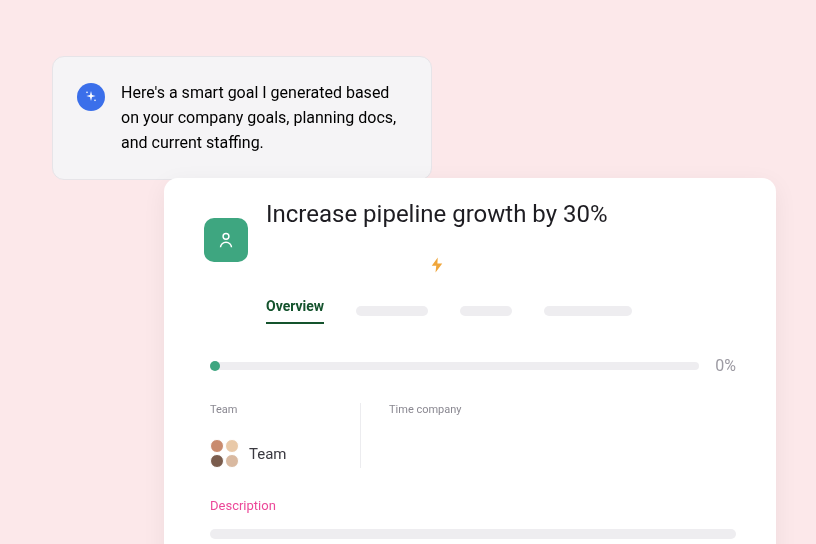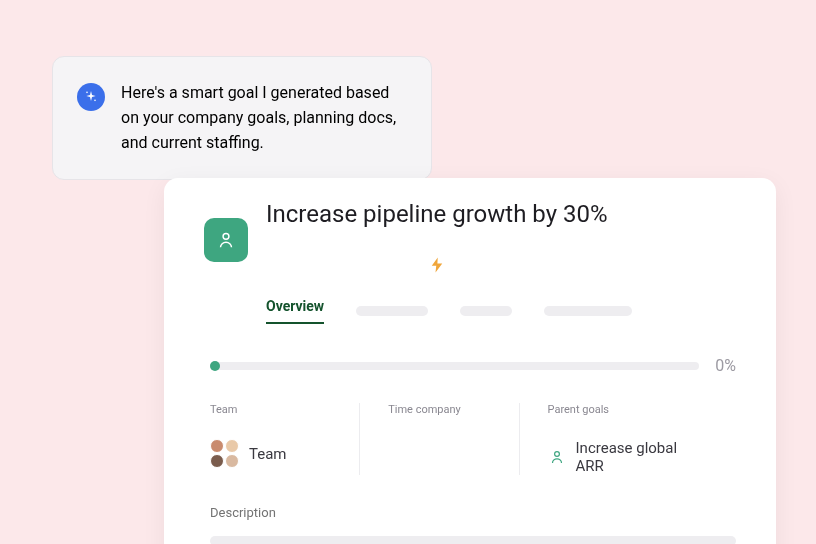--- a/index.html
+++ b/index.html
@@ -164,21 +164,21 @@
       display: grid;
       grid-template-columns: 14px 14px;
       grid-template-rows: 14px 14px;
       gap: 1px;
     }
     .description-section {
       padding: 30px 40px 0 46px;
     }
     .desc-label {
       font-size: 13px;
-      color: #737373;
+      color: #ec4899;
       margin-bottom: 16px;
     }
     .desc-skeleton {
       height: 10px;
       border-radius: 6px;
       background: #eeedf0;
       margin-bottom: 12px;
     }
     .parent-goal-icon {
       display: inline-flex;
@@ -242,32 +242,20 @@
           <span class="avatar" style="background:#e9c9a8;margin:0"></span>
           <span class="avatar" style="background:#7a5c4d;margin:0"></span>
           <span class="avatar" style="background:#d9b9a0;margin:0"></span>
         </span>
         <span>Team</span>
       </div>
     </div>
     <div class="meta-cell bordered" style="width:160px">
       <div class="meta-label">Time company</div>
     </div>
-    <div class="meta-cell bordered">
-      <div class="meta-label">Parent goals</div>
-      <div class="meta-value">
-        <span class="parent-goal-icon">
-          <svg width="18" height="18" viewBox="0 0 24 24" fill="none" stroke="#3ea680" stroke-width="1.6">
-            <circle cx="12" cy="8" r="3.2"></circle>
-            <path d="M6 20c0-3.2 2.8-5.5 6-5.5s6 2.3 6 5.5"></path>
-          </svg>
-        </span>
-        <span>Increase global ARR</span>
-      </div>
-    </div>
   </div>
 
   <div class="description-section">
     <div class="desc-label">Description</div>
     <div class="desc-skeleton" style="width:100%"></div>
     <div class="desc-skeleton" style="width:28%"></div>
   </div>
 
 </div>
 

